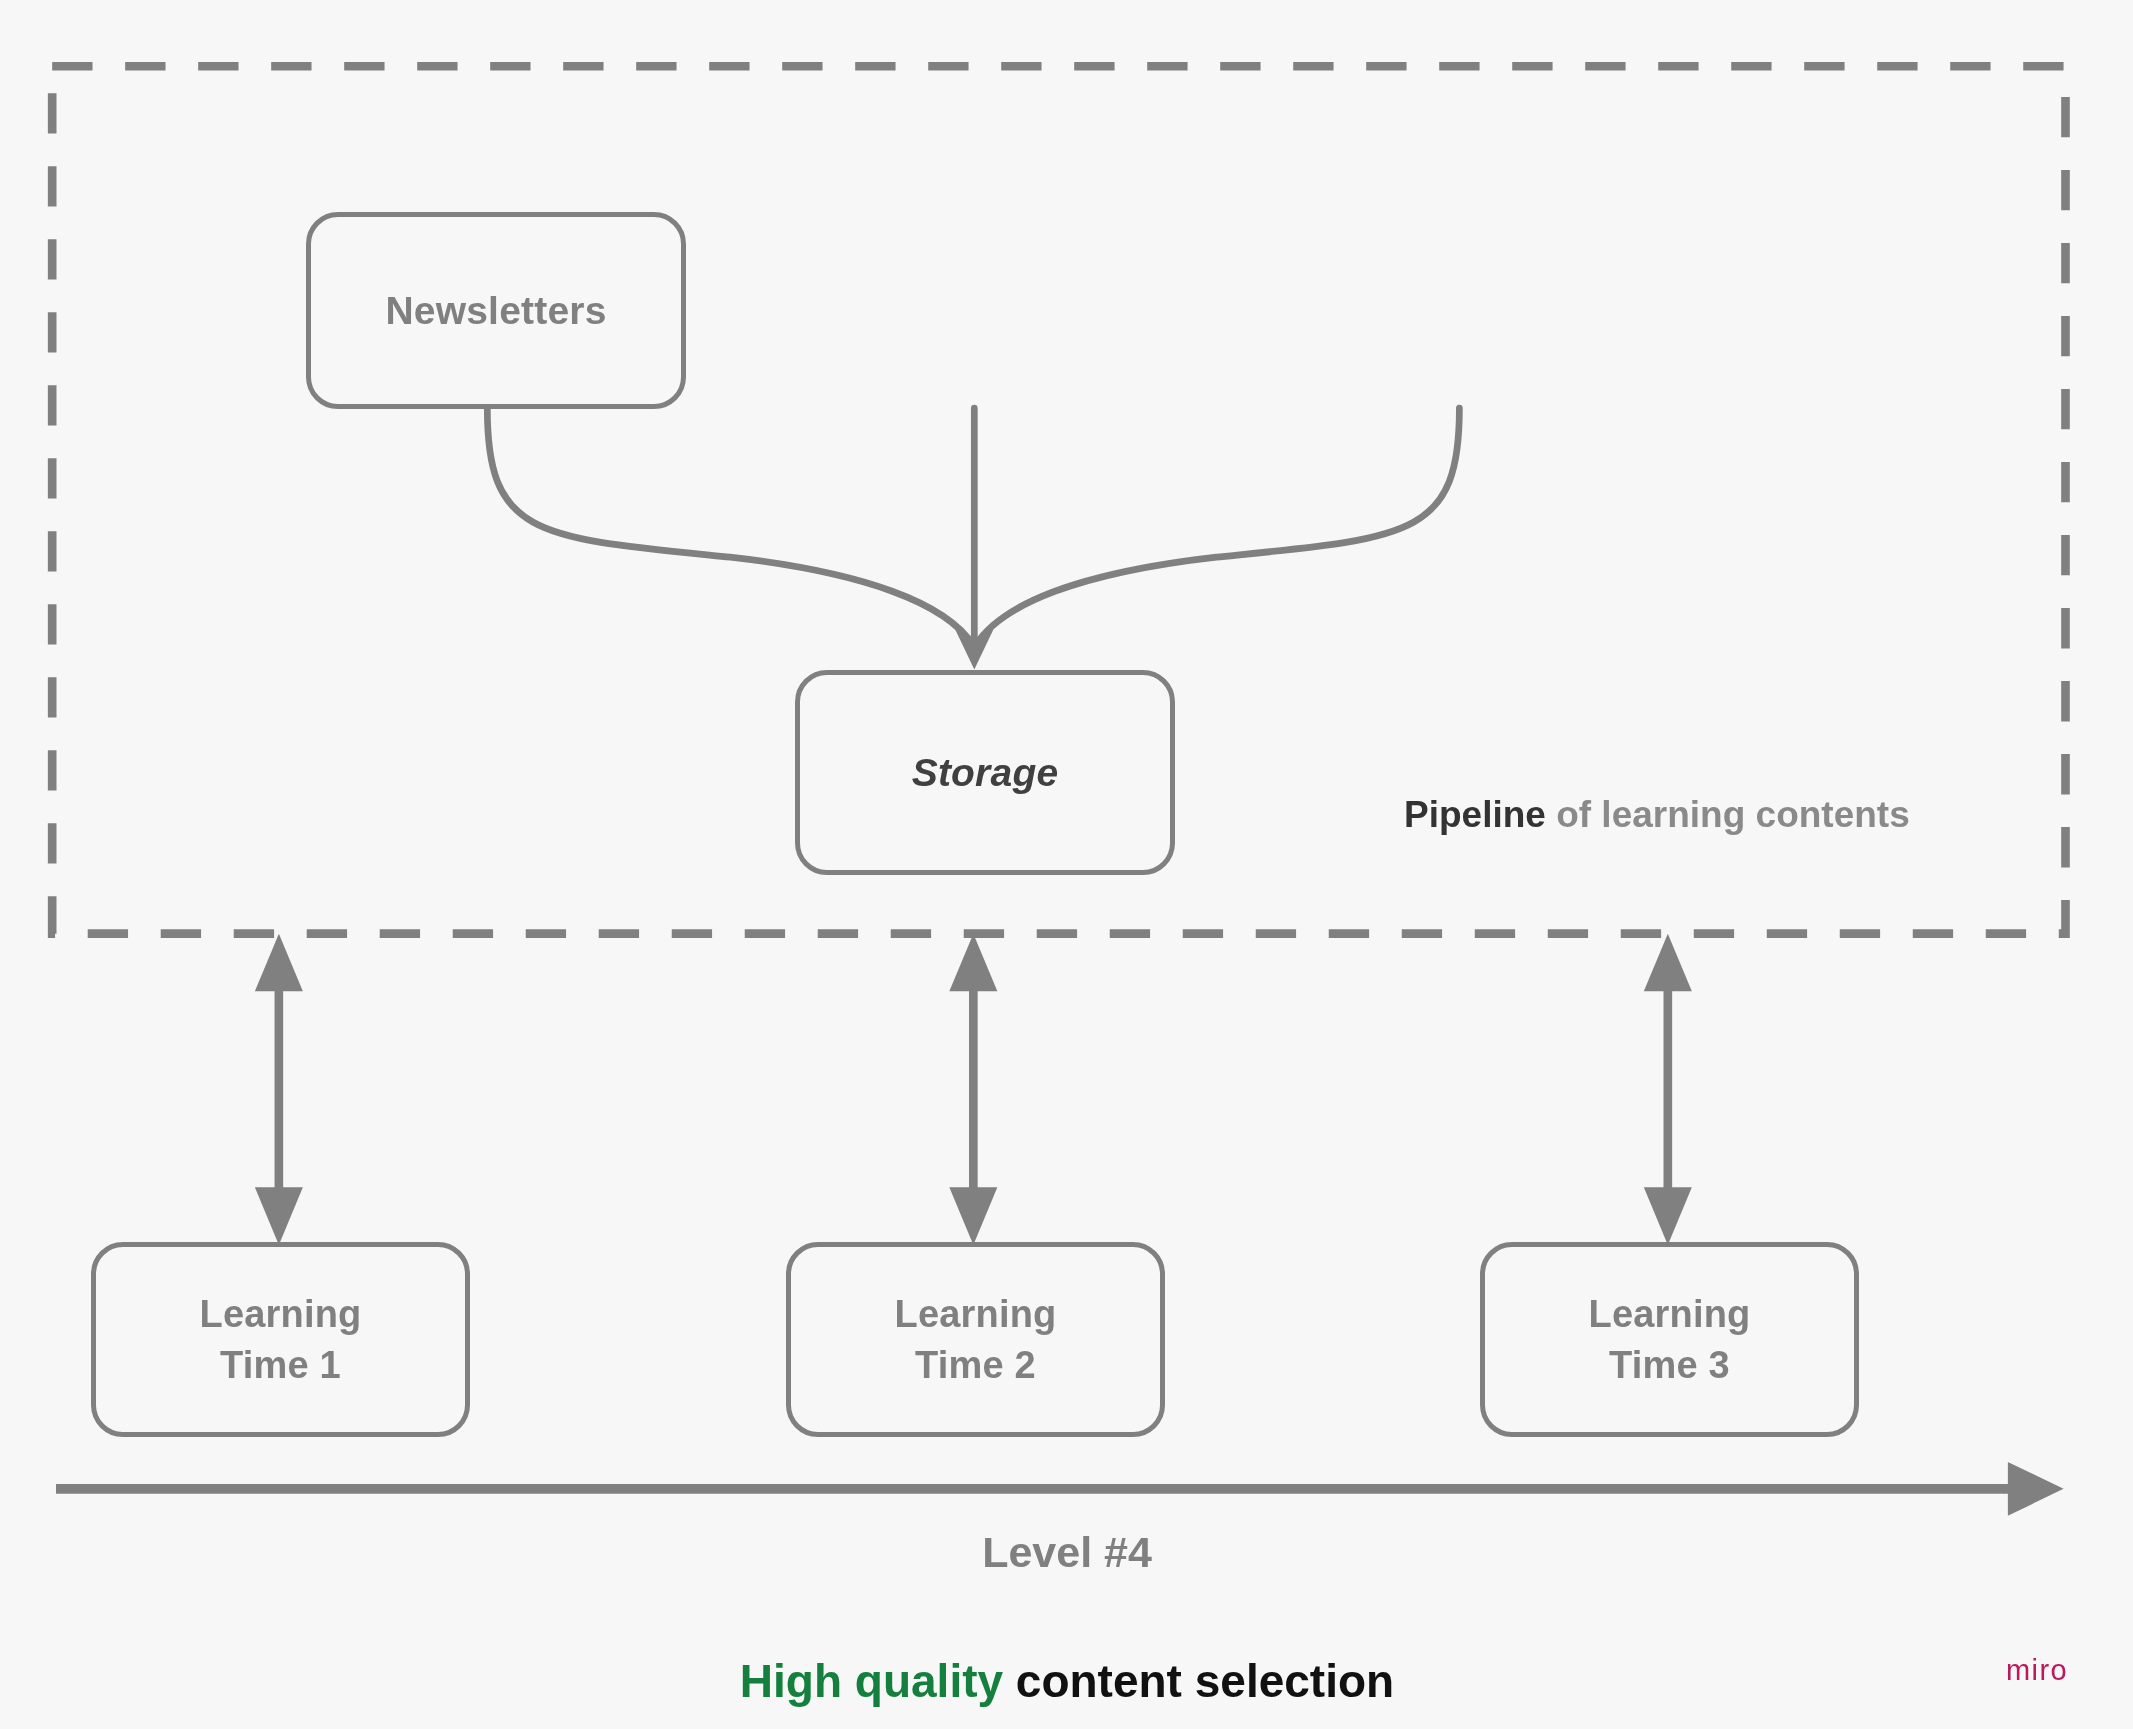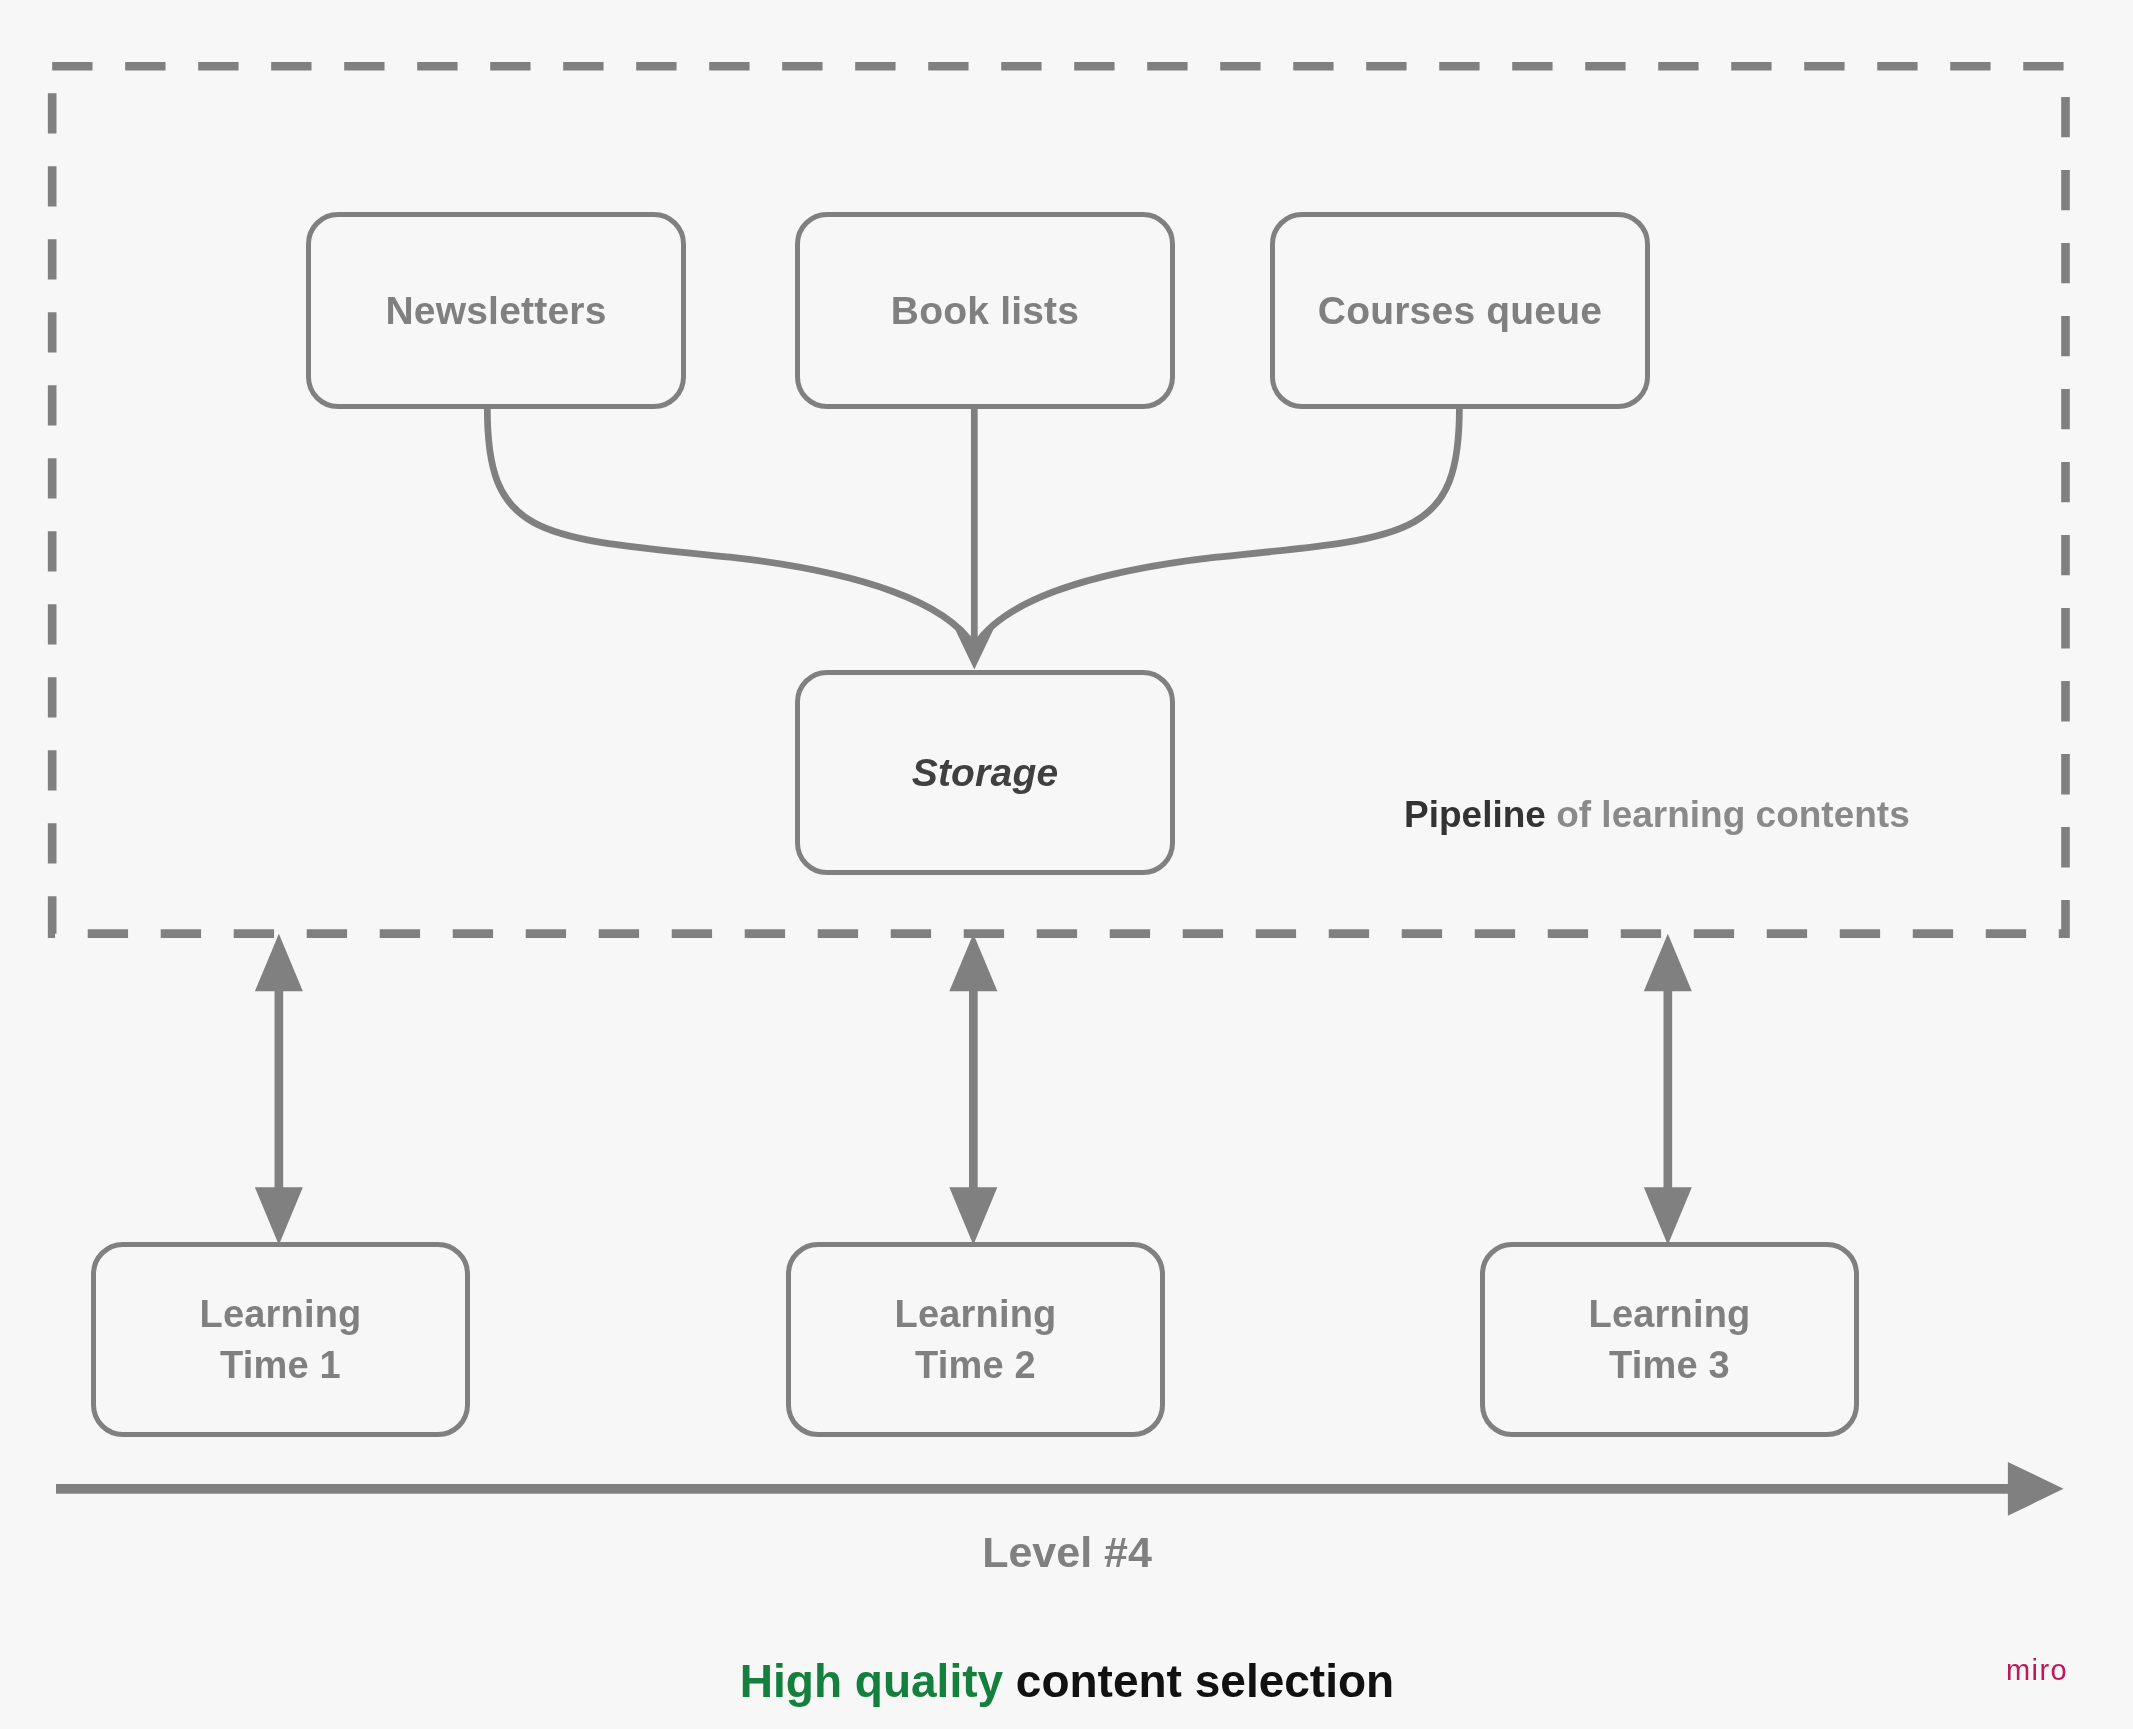--- a/index.html
+++ b/index.html
@@ -122,27 +122,21 @@
     <g>
       <line x1="58" y1="1550" x2="2108" y2="1550" stroke="#808080" stroke-width="10"></line>
       <path d="M 2148,1550 L 2090,1522 L 2090,1578 Z" fill="#808080"></path>
     </g>
   </svg>
 
   <div class="node source-node" style="left:306px; top:212px; width:380px; height:197px;">
     <span class="node-label">Newsletters</span>
   </div>
 
-  <div class="node source-node" style="left:795px; top:212px; width:380px; height:197px;">
-    <span class="node-label">Book lists</span>
-  </div>
 
-  <div class="node source-node" style="left:1270px; top:212px; width:380px; height:197px;">
-    <span class="node-label">Courses queue</span>
-  </div>
 
   <div class="node storage-node" style="left:795px; top:670px; width:380px; height:205px;">
     <span class="node-label">Storage</span>
   </div>
 
   <div class="region-label" style="left:1364px; top:794px;margin-left:40px;">
     <span class="strong">Pipeline</span><span class="muted"> of learning contents</span>
   </div>
 
   <div class="node time-node" style="left:91px; top:1242px; width:379px; height:195px;">

